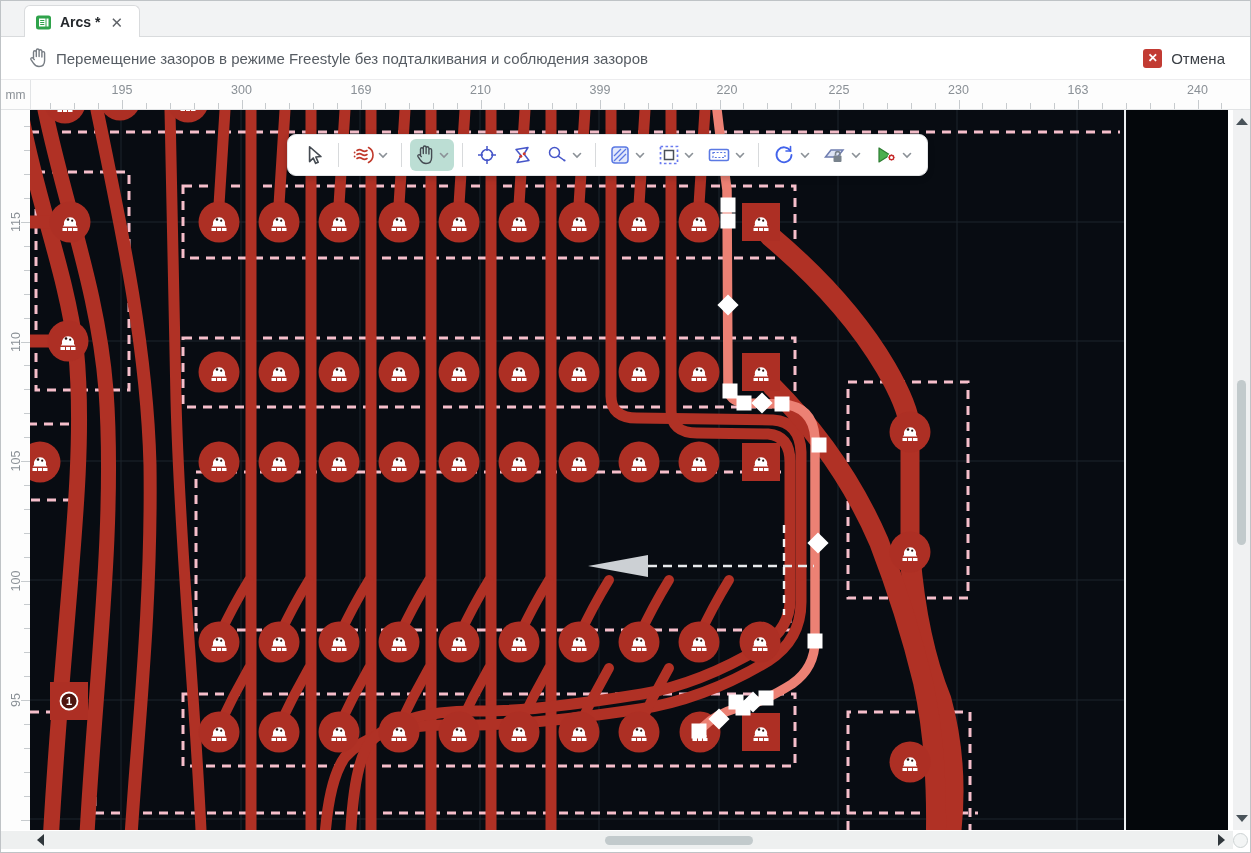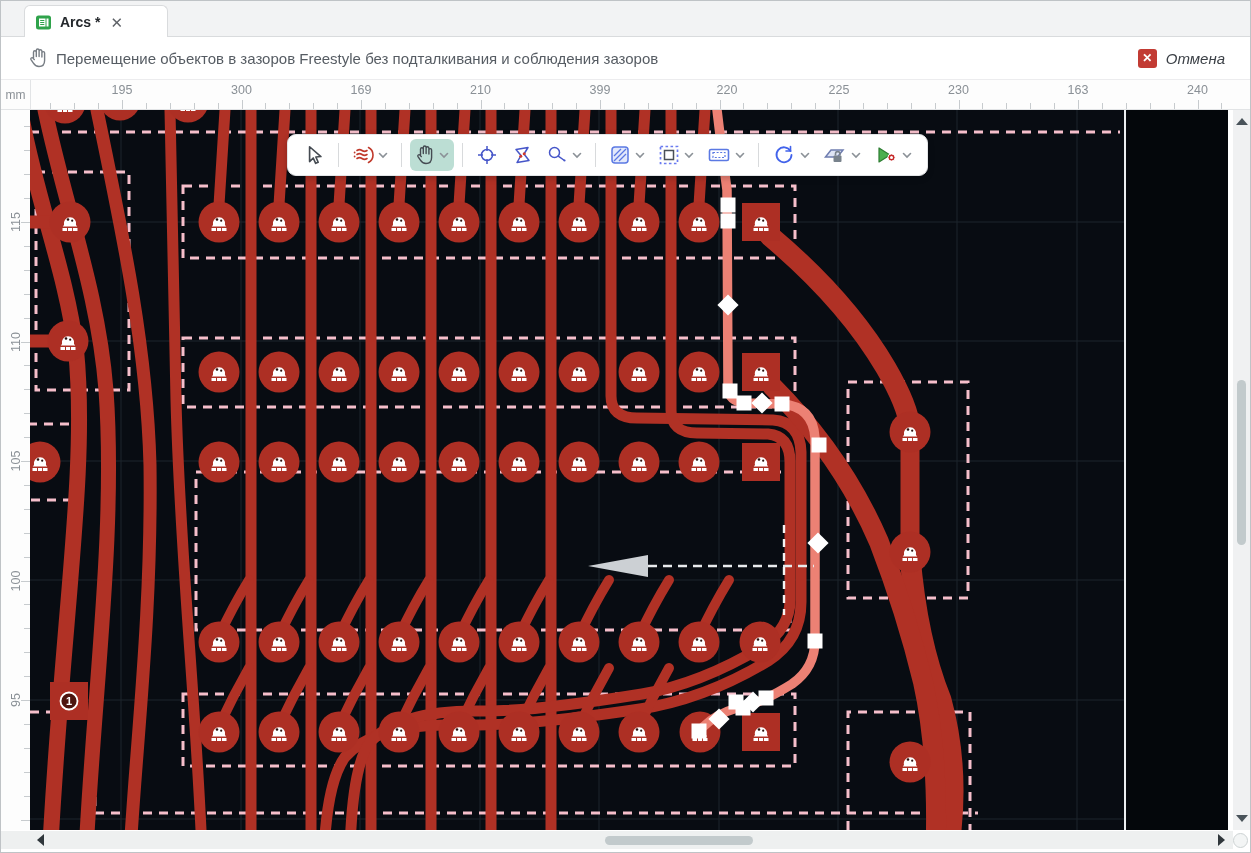--- a/index.html
+++ b/index.html
@@ -3,35 +3,35 @@
 <meta charset="utf-8">
 <style>
   * { margin:0; padding:0; box-sizing:border-box; }
   html,body { width:1251px; height:853px; overflow:hidden; background:#e8eaec;
               font-family:"Liberation Sans", sans-serif; }
   .window { position:absolute; inset:0; background:#fff; box-shadow: inset 0 0 0 1px #bfc3c6; }
 
   
   .tabbar { position:absolute; left:1px; top:1px; right:1px; height:36px; background:#f2f3f4;
             border-bottom:1px solid #d9dbdd; }
-  .tab { position:absolute; left:23px; top:4px; height:33px; width:144px; background:#fff;
+  .tab { position:absolute; left:23px; top:4px; height:33px; width:116px; background:#fff;
          border:1px solid #d9dbdd; border-bottom:none; border-radius:6px 6px 0 0;
          display:flex; align-items:center; gap:8px; padding:10px 10px; }
   .tab-title { font-size:14px; font-weight:bold; color:#24282c; white-space:nowrap; }
   .tab-close { font-size:15px; color:#5f6368; margin-left:2px; cursor:pointer; line-height:1; }
 
   
   .statusbar { position:absolute; left:1px; top:37px; right:1px; height:43px; background:#fff;
                border-bottom:1px solid #ececee; display:flex; align-items:center; }
   .status-text { font-size:15px; color:#565c63; margin-left:8px; }
   .hand-ic { margin-left:27px; display:flex; }
   .cancel { position:absolute; right:25px; display:flex; align-items:center; gap:9px; cursor:pointer; }
   .cancel-box { width:19px; height:19px; background:#c23b33; border-radius:3px; color:#fff;
                 font-size:12px; font-weight:bold; display:flex; align-items:center; justify-content:center; }
-  .cancel-label { font-size:15px; color:#3c4147;font-style:italic; }
+  .cancel-label { font-size:15px; color:#3c4147; }
 
   
   .hruler { position:absolute; left:1px; top:80px; right:1px; height:30px; background:#fdfdfd;
             border-bottom:1px solid #e2e4e6; }
   .mm-cell { position:absolute; left:0; top:0; width:30px; height:30px; border-right:1px solid #e2e4e6;
              font-size:12px; color:#8a9096; display:flex; align-items:center; justify-content:center; }
   .htick { position:absolute; bottom:0; width:1px; background:#c7cbce; }
   .hlabel { position:absolute; top:3px; transform:translateX(-50%); font-size:12.5px; color:#8a9096;text-align:right; }
   .vruler { position:absolute; left:1px; top:110px; width:30px; height:720px; background:#fdfdfd;
             border-right:1px solid #e2e4e6; }
@@ -83,21 +83,21 @@
       <span class="tab-close">✕</span>
     </div>
   </div>
 
   <div class="statusbar">
     <span class="hand-ic">
       <svg width="20" height="22" viewBox="0 0 20 22" fill="none" stroke="#777d84" stroke-width="1.4" stroke-linecap="round" stroke-linejoin="round">
           <path d="M5.5 11 V5.2 a1.4 1.4 0 0 1 2.8 0 V9.5 M8.3 9.5 V3.4 a1.4 1.4 0 0 1 2.8 0 V9.5 M11.1 9.5 V4.2 a1.4 1.4 0 0 1 2.8 0 V10 M13.9 10 V6 a1.35 1.35 0 0 1 2.7 0 V13.5 c0 3.6-2.2 6-5.6 6 -2.9 0-4.3-1.1-5.6-3.3 L3 12.6 c-.8-1.3.8-2.6 1.9-1.6 l1.4 1.6"></path>
         </svg>
     </span>
-    <span class="status-text">Перемещение объектов в зазоров Freestyle без подталкивания и соблюдения зазоров</span>
+    <span class="status-text">Перемещение зазоров в режиме Freestyle без подталкивания и соблюдения зазоров</span>
     <span class="cancel">
       <span class="cancel-box">✕</span>
       <span class="cancel-label">Отмена</span>
     </span>
   </div>
 
   <div class="hruler">
     <div class="mm-cell">mm</div>
   <div class="htick" style="left: 49.3px; height: 6px;"></div>
       <div class="htick" style="left: 73.2px; height: 6px;"></div>

